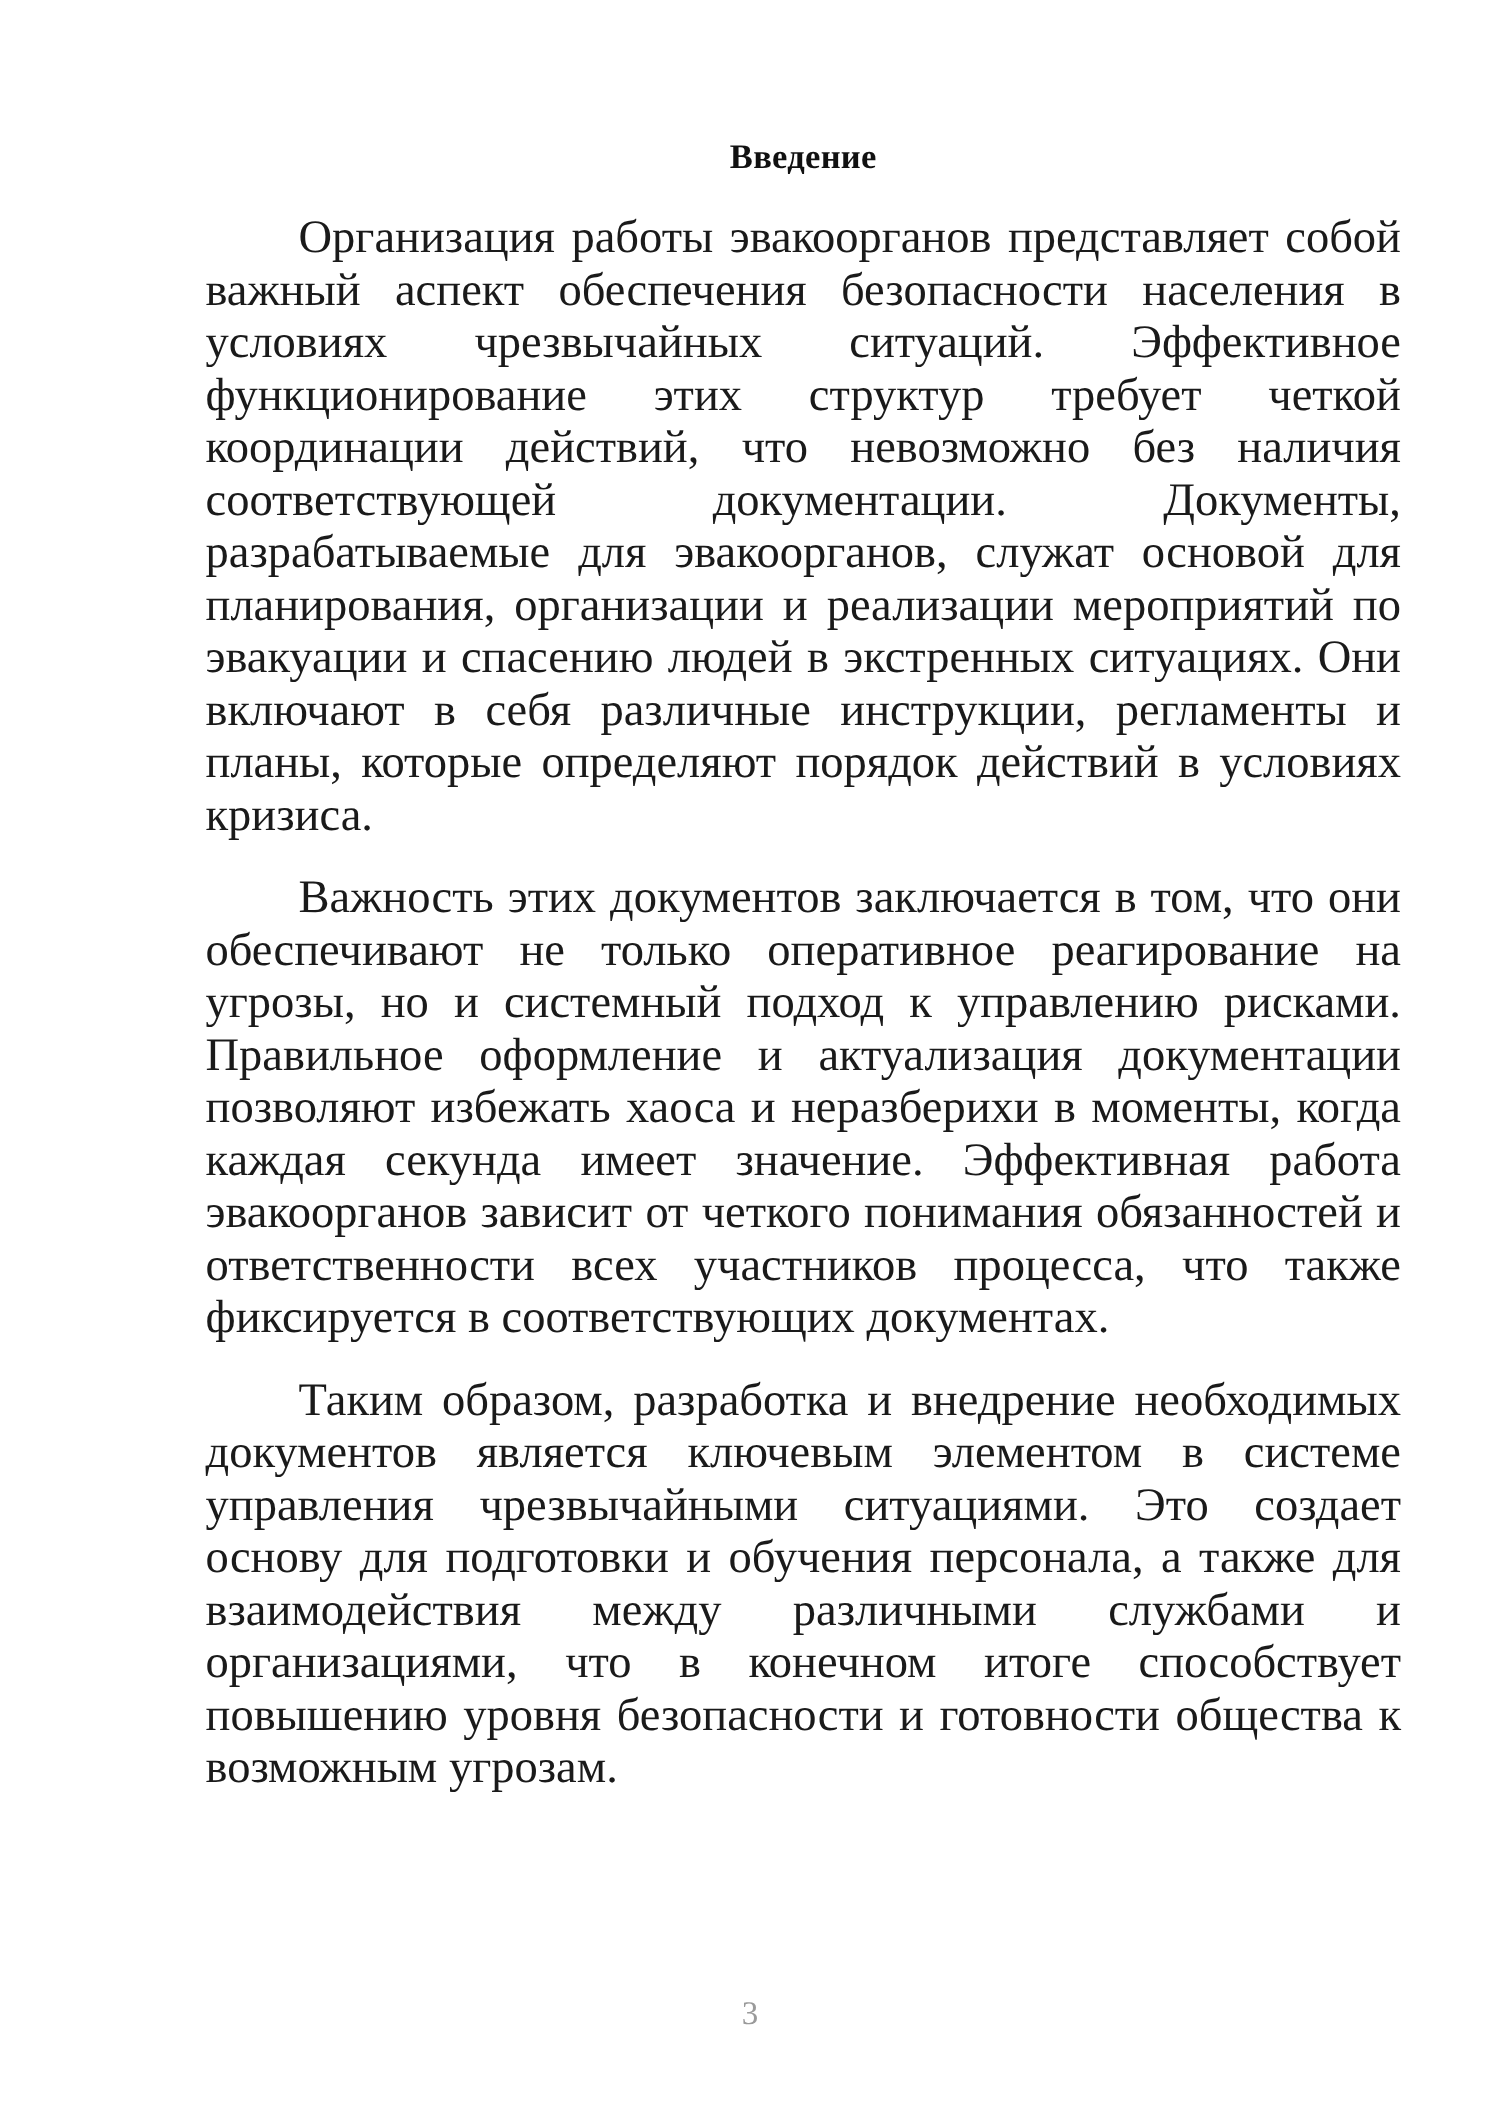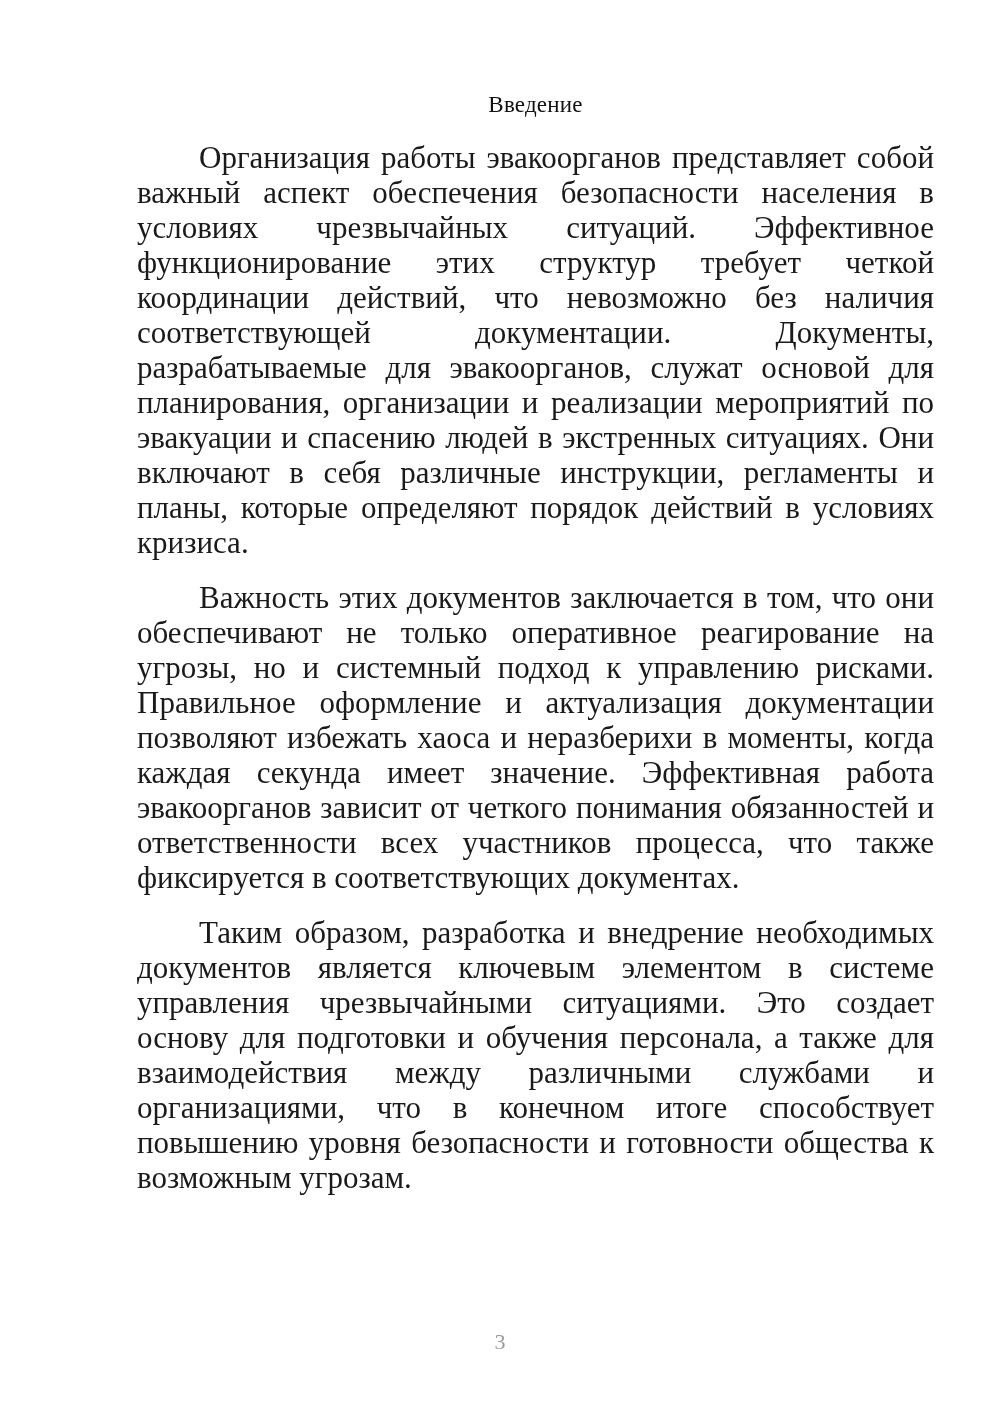--- a/index.html
+++ b/index.html
@@ -24,21 +24,21 @@
   
   .content {
     position: absolute;
     left: 137px;
     top: 88px;
     width: 797px;
   }
 
   .doc-title {
     font-size: 23px;
-    font-weight: normal;
+    font-weight: bold;
     text-align: center;
     line-height: 34px;
     margin: 0 0 18px 0;
     letter-spacing: 0.2px;
     color: #111111;
   }
 
   .doc-paragraph {
     font-size: 31px;
     line-height: 35px;

